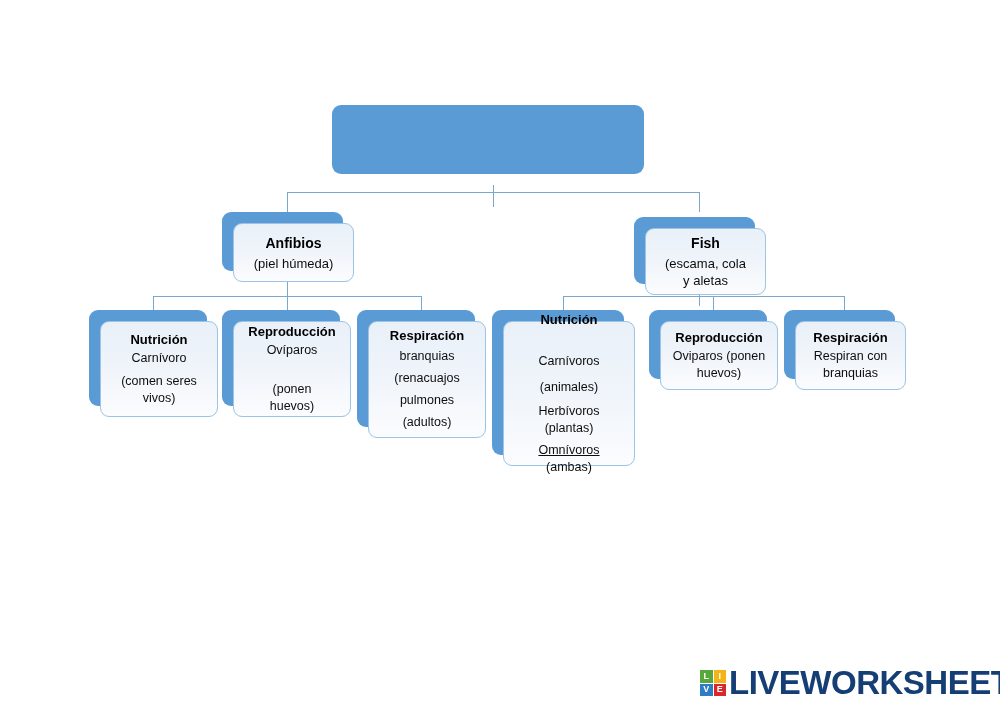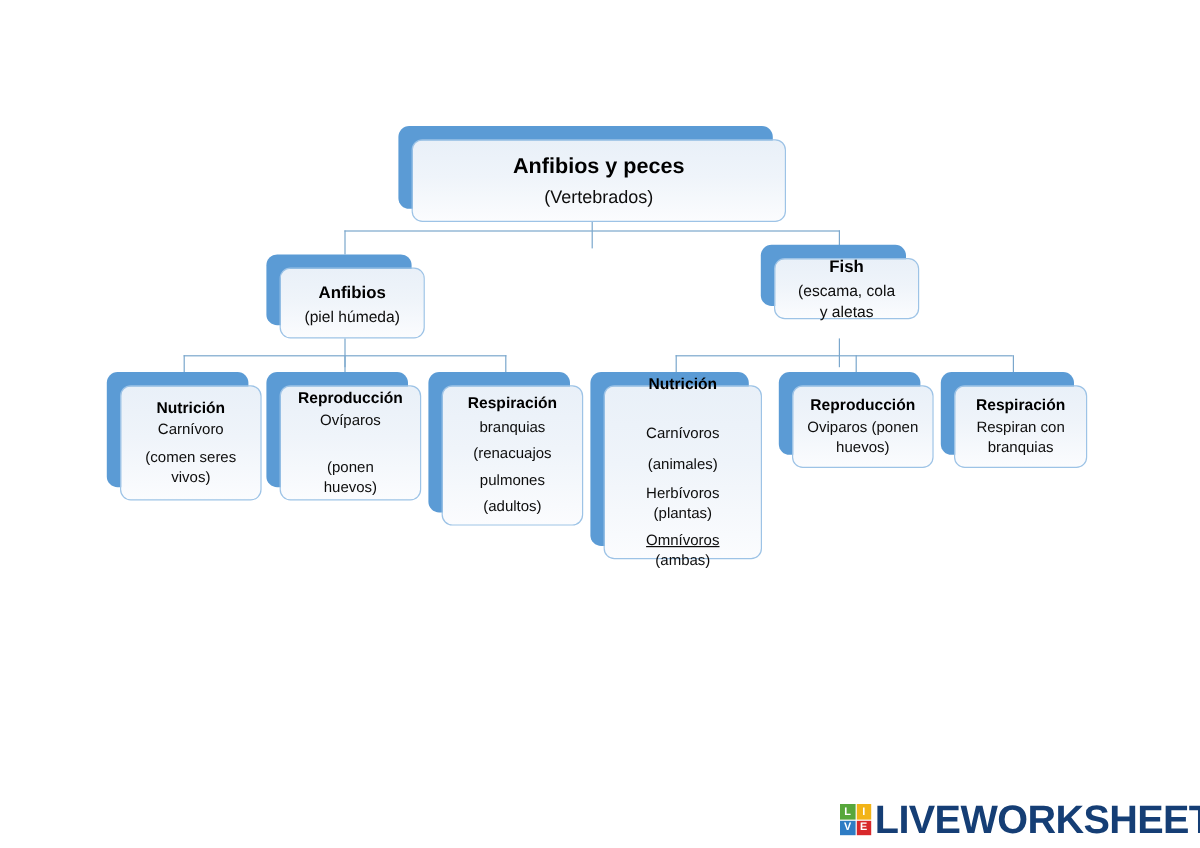--- a/index.html
+++ b/index.html
@@ -72,21 +72,21 @@
   
   #node-root { left: 332px; top: 105px; width: 323px; height: 80px; }
   #node-root .card .title { font-size: 18px; margin-bottom: 7px; }
   #node-root .card .line  { font-size: 15px; }
 
   
   #node-anfibios { left: 222px; top: 212px; width: 132px; height: 70px; }
   #node-anfibios .card .title { font-size: 14px; margin-bottom: 5px; }
   #node-anfibios .card .line  { font-size: 13px; }
 
-  #node-fish { left: 634px; top: 204px; width: 132px; height: 62px; }
+  #node-fish { left: 634px; top: 217px; width: 132px; height: 78px; }
   #node-fish .card .title { font-size: 14px; margin-bottom: 4px; }
   #node-fish .card .line  { font-size: 13px; line-height: 17px; }
 
   
   .leaf .card .title { font-size: 13px; margin-bottom: 3px; }
   .leaf .card .line  { font-size: 12.5px; line-height: 17px; }
 
   #node-a-nutricion     { left: 89px;  top: 310px; width: 129px; height: 107px; }
   #node-a-reproduccion  { left: 222px; top: 310px; width: 129px; height: 107px; }
   #node-a-respiracion   { left: 357px; top: 310px; width: 129px; height: 128px; }
@@ -153,24 +153,20 @@
   <div class="conn v" style="left:421px; top:296px; height:15px;"></div>
 
   <div class="conn v" style="left:699px; top:282px; height:24px;"></div>
   <div class="conn h" style="left:563px; top:296px; width:281px;"></div>
   <div class="conn v" style="left:563px; top:296px; height:15px;"></div>
   <div class="conn v" style="left:713px; top:296px; height:15px;"></div>
   <div class="conn v" style="left:844px; top:296px; height:15px;"></div>
 
   <div class="node" id="node-root">
     <div class="shadow"></div>
-    <div class="card">
-      <div class="title">Anfibios y peces</div>
-      <div class="line">(Vertebrados)</div>
-    </div>
   </div>
 
   <div class="node" id="node-anfibios">
     <div class="shadow"></div>
     <div class="card">
       <div class="title">Anfibios</div>
       <div class="line">(piel húmeda)</div>
     </div>
   </div>
 

